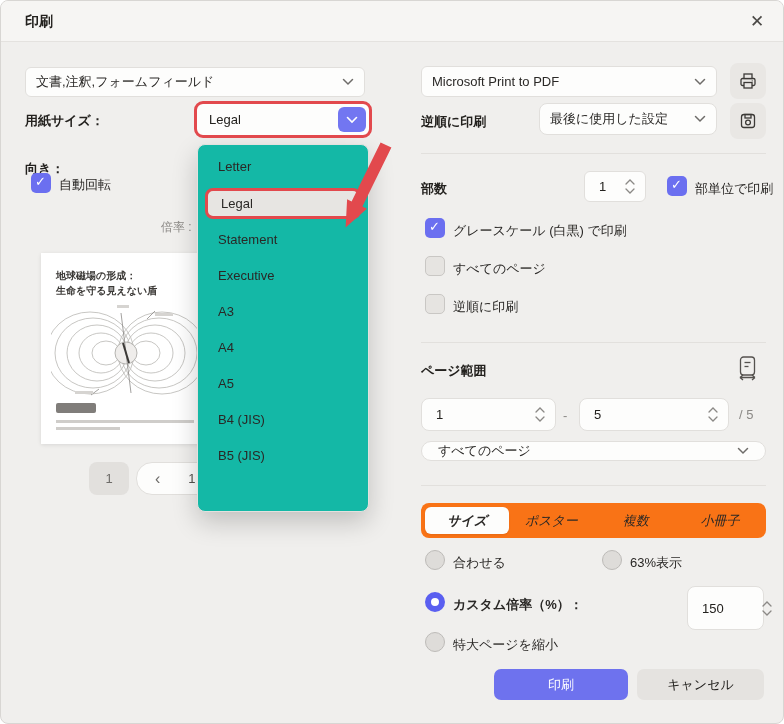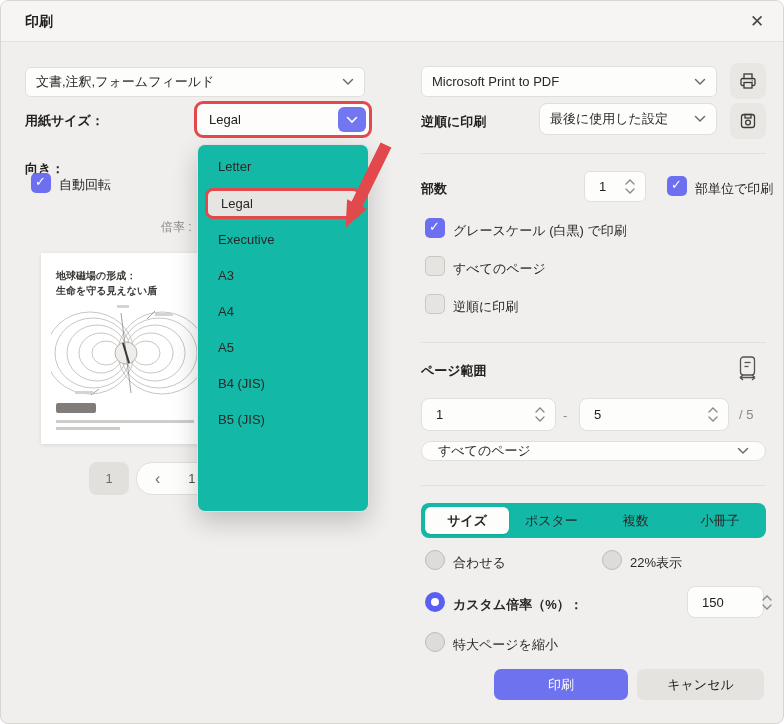--- a/index.html
+++ b/index.html
@@ -71,22 +71,22 @@
                 font-size:13px; color:#55534f; }
   .pager-pill .pg-chev { margin-left:18px; font-size:16px; color:#6e6c69; }
   .pager-pill .pg-cur { margin-left:28px; }
 
   .divider { position:absolute; left:420px; width:345px; height:1px; background:#e2e0dd; }
 
   .icon-btn { position:absolute; width:36px; height:36px; background:#e9e7e4; border-radius:8px;
               display:flex; align-items:center; justify-content:center; }
 
   
-  .seg { position:absolute; left:420px; top:502px; width:345px; height:35px; background:#14b8a6;
-         border-radius:8px; display:flex; align-items:center; padding:0 4px; }
+  .seg { position:absolute; left:420px; top:502px; width:345px; height:35px; background:#f97316;
+         border-radius:8px; display:flex; align-items:center; padding:0 4px;font-style:italic; }
   .seg .tab { flex:1; text-align:center; font-size:13px; color:#2a2826; height:27px; line-height:27px; }
   .seg .tab.active { background:#fdfdfc; border-radius:6px; font-weight:700;
                      box-shadow:0 1px 2px rgba(0,0,0,.08); }
 
   .btn { position:absolute; height:31px; border-radius:7px; font-size:13px; text-align:center;
          line-height:31px; }
   .btn-primary { left:493px; top:668px; width:134px; background:#6e72ee; color:#fff; }
   .btn-gray { left:636px; top:668px; width:127px; background:#e5e3e0; color:#23211e; }
 
   .muted { color:#8b8986; }
@@ -158,20 +158,21 @@
 
   <div class="pager-btn">1</div>
   <div class="pager-pill">
     <span class="pg-chev">‹</span>
     <span class="pg-cur">1</span>
   </div>
 
   <div class="panel">
     <div class="pitem">Letter</div>
     <div class="pitem hl">Legal</div>
+    <div class="pitem">Statement</div>
     <div class="pitem">Executive</div>
     <div class="pitem">A3</div>
     <div class="pitem">A4</div>
     <div class="pitem">A5</div>
     <div class="pitem">B4 (JIS)</div>
     <div class="pitem">B5 (JIS)</div>
   </div>
 
   <svg class="arrow-svg" width="70" height="100" viewBox="0 0 70 100">
     <polygon points="49.6,2.4 60.4,7.6 31.4,66.6 35.9,68.8 14.6,87.4 16.1,59.2 20.6,61.4" fill="#e2494d"></polygon>
@@ -282,25 +283,25 @@
   <div class="seg">
     <div class="tab active">サイズ</div>
     <div class="tab">ポスター</div>
     <div class="tab">複数</div>
     <div class="tab">小冊子</div>
   </div>
 
   <span class="rb off" style="left:424px; top:549px;"></span>
   <div class="label-reg" style="left:452px; top:553px;">合わせる</div>
   <span class="rb off" style="left:601px; top:549px;"></span>
-  <div class="label-reg" style="left:629px; top:553px;">22%表示</div>
+  <div class="label-reg" style="left:629px; top:553px;">63%表示</div>
 
   <span class="rb on" style="left:424px; top:591px;"></span>
   <div class="label-reg" style="left:452px; top:595px;font-weight:bold;">カスタム倍率（%）：</div>
-  <div class="spin" style="left:686px; top:585px; width:77px; height:32px; border-radius:8px;gap:38px;">
+  <div class="spin" style="left:686px; top:585px; width:77px; height:44px; border-radius:8px;gap:38px;">
     <span class="val">150</span>
     <span class="arrows">
       <svg width="10" height="6" viewBox="0 0 10 6">
           <path d="M1 5 L5 1 L9 5" stroke="#8b8986" stroke-width="1.3" fill="none" stroke-linecap="round"></path>
         </svg>
       <svg width="10" height="6" viewBox="0 0 10 6">
           <path d="M1 1 L5 5 L9 1" stroke="#8b8986" stroke-width="1.3" fill="none" stroke-linecap="round"></path>
         </svg>
     </span>
   </div>

